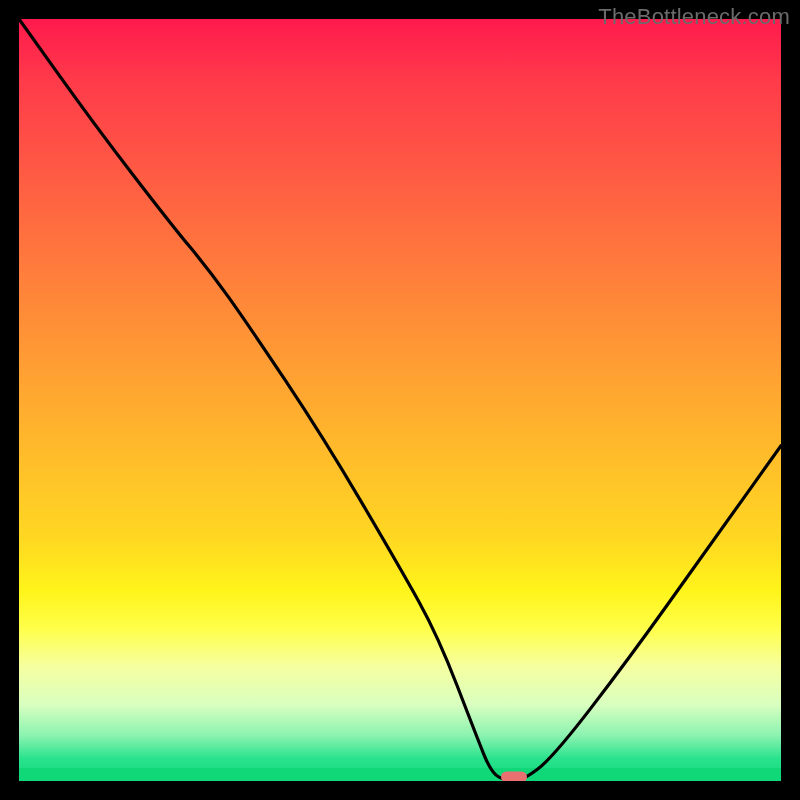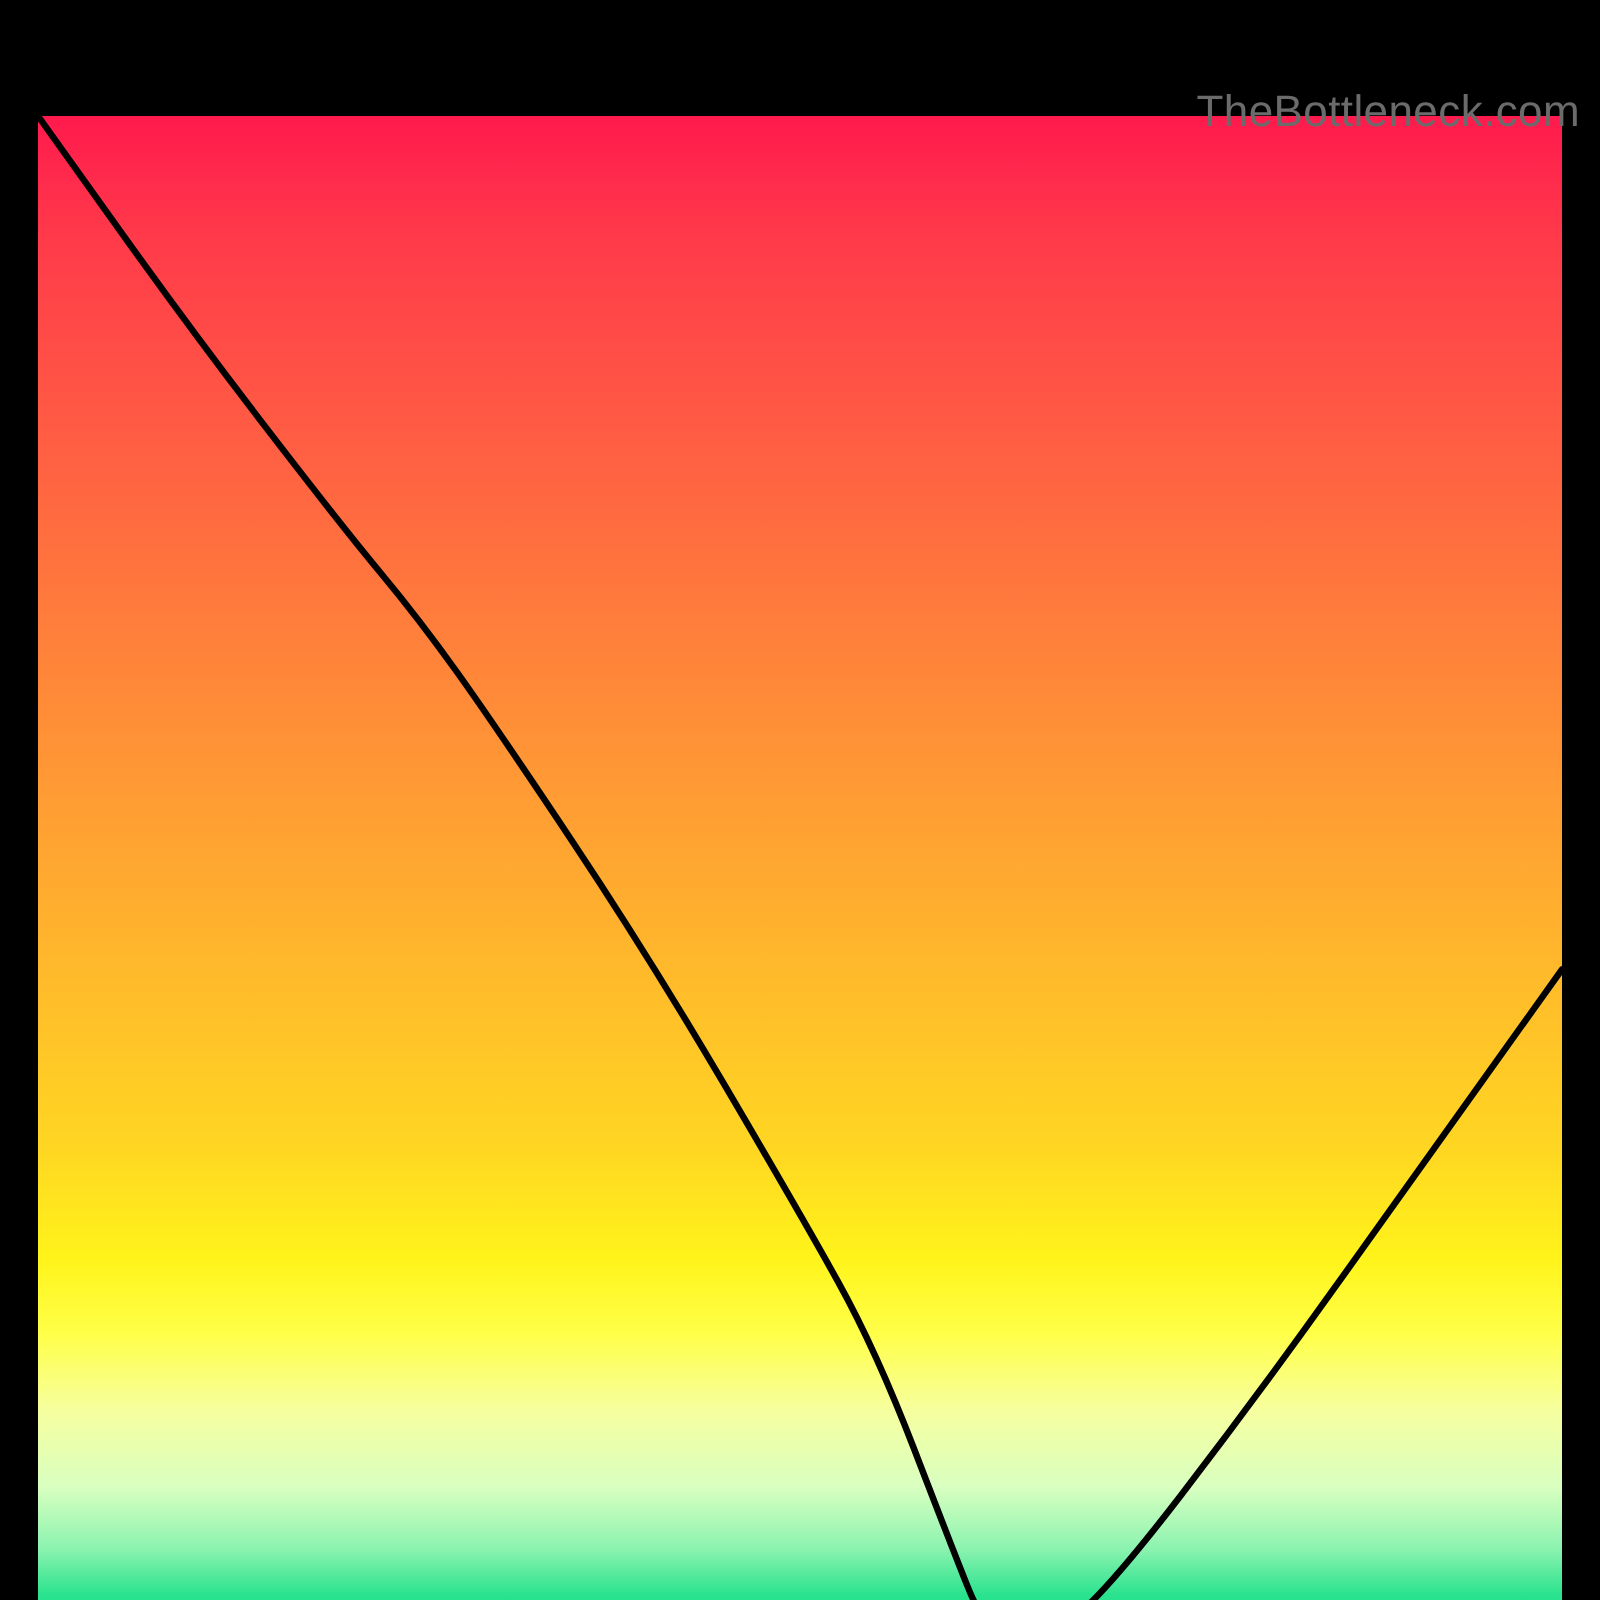--- a/index.html
+++ b/index.html
@@ -9,21 +9,20 @@
     height: 800px;
     background: #000;
     overflow: hidden;
     font-family: Arial, Helvetica, sans-serif;
   }
   .frame {
     position: relative;
     width: 800px;
     height: 595px;
     background: #000;
-    margin-top: 39px;
   }
   .watermark {
     position: absolute;
     top: 4px;
     right: 10px;
     color: #6b6b6b;
     font-size: 22px;
     font-weight: 500;
     letter-spacing: 0.2px;
     z-index: 10;

